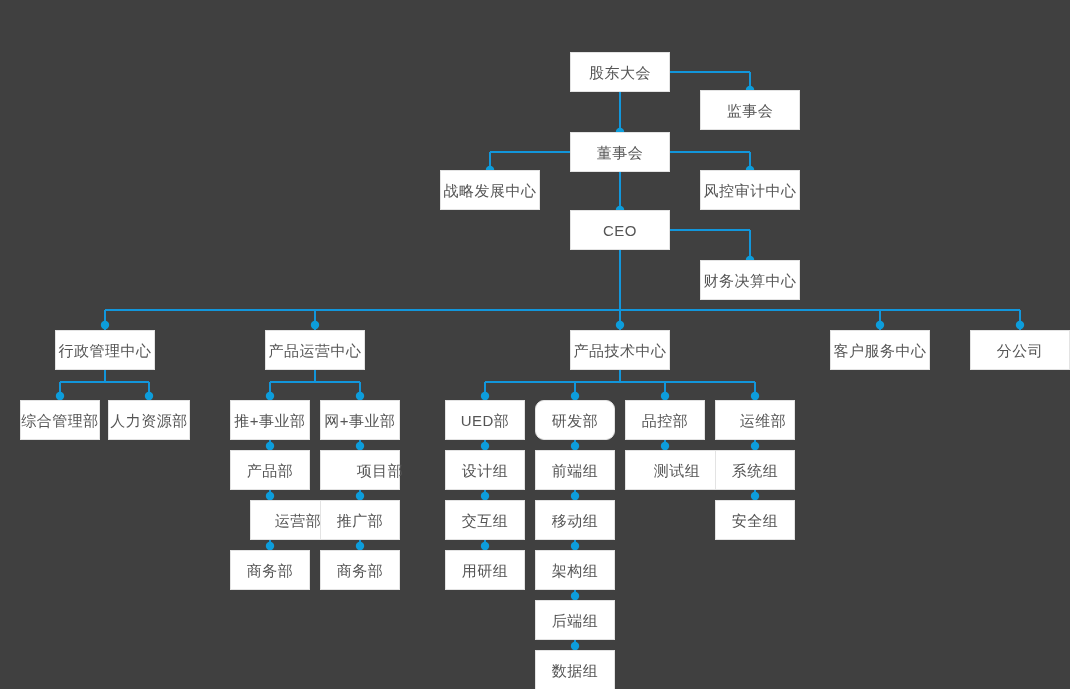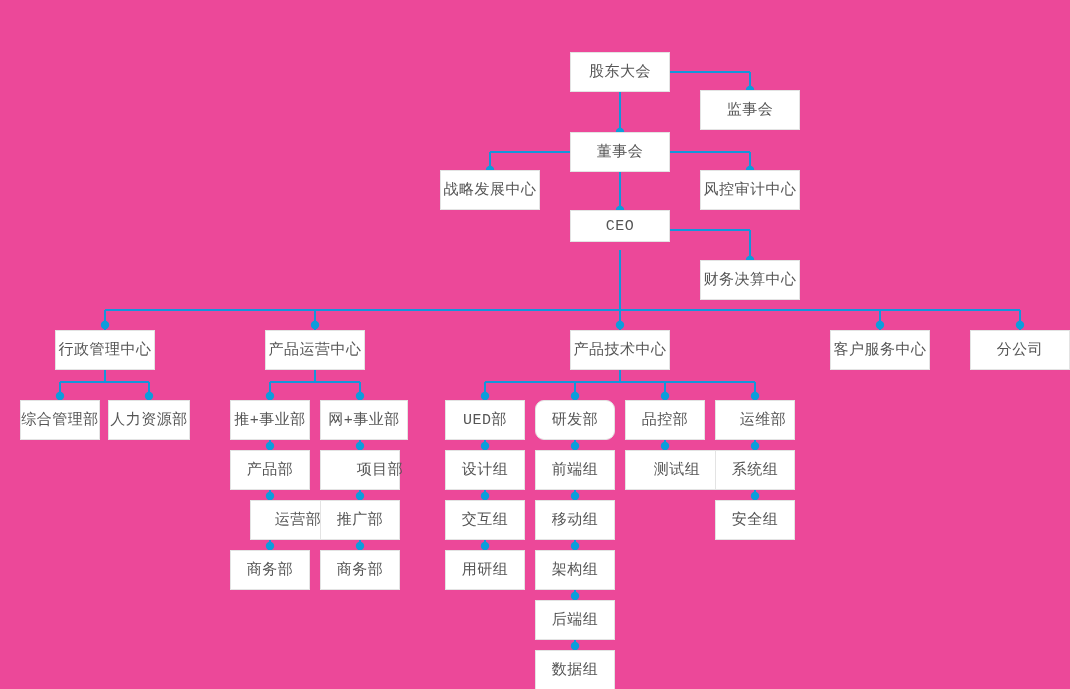--- a/index.html
+++ b/index.html
@@ -7,23 +7,22 @@
     padding: 0;
     background: #ffffff;
   }
   body {
     font-family: "Liberation Sans", "DejaVu Sans", sans-serif;
   }
   #org-chart {
     position: relative;
     width: 1070px;
     height: 689px;
-    background: #ec4899;
+    background: #404040;
     overflow: hidden;
-    font-family: Liberation Mono, monospace;
   }
   #connector-layer {
     position: absolute;
     left: 0;
     top: 0;
     width: 1070px;
     height: 689px;
     pointer-events: none;
   }
   .node {
@@ -129,31 +128,31 @@
       <circle cx="575" cy="546" r="4.2" fill="#0d9ddb"></circle>
       <circle cx="575" cy="596" r="4.2" fill="#0d9ddb"></circle>
       <circle cx="575" cy="646" r="4.2" fill="#0d9ddb"></circle>
     </svg>
   <div id="node-layer">
       <div class="node" style="left: 570px; top: 52px; width: 100px; height: 40px; border-color: rgb(227, 227, 227); background: rgb(255, 255, 255); color: rgb(85, 85, 85);">股东大会</div>
       <div class="node" style="left: 700px; top: 90px; width: 100px; height: 40px; border-color: rgb(227, 227, 227); background: rgb(255, 255, 255); color: rgb(85, 85, 85);">监事会</div>
       <div class="node" style="left: 570px; top: 132px; width: 100px; height: 40px; border-color: rgb(227, 227, 227); background: rgb(255, 255, 255); color: rgb(85, 85, 85);">董事会</div>
       <div class="node" style="left: 440px; top: 170px; width: 100px; height: 40px; border-color: rgb(227, 227, 227); background: rgb(255, 255, 255); color: rgb(85, 85, 85);">战略发展中心</div>
       <div class="node" style="left: 700px; top: 170px; width: 100px; height: 40px; border-color: rgb(227, 227, 227); background: rgb(255, 255, 255); color: rgb(85, 85, 85);">风控审计中心</div>
-      <div class="node" style="left: 570px; top: 210px; width: 100px; height: 32px; border-color: rgb(227, 227, 227); background: rgb(255, 255, 255); color: rgb(85, 85, 85);">CEO</div>
+      <div class="node" style="left: 570px; top: 210px; width: 100px; height: 40px; border-color: rgb(227, 227, 227); background: rgb(255, 255, 255); color: rgb(85, 85, 85);">CEO</div>
       <div class="node" style="left: 700px; top: 260px; width: 100px; height: 40px; border-color: rgb(227, 227, 227); background: rgb(255, 255, 255); color: rgb(85, 85, 85);">财务决算中心</div>
       <div class="node" style="left: 55px; top: 330px; width: 100px; height: 40px; border-color: rgb(227, 227, 227); background: rgb(255, 255, 255); color: rgb(85, 85, 85);">行政管理中心</div>
       <div class="node" style="left: 265px; top: 330px; width: 100px; height: 40px; border-color: rgb(227, 227, 227); background: rgb(255, 255, 255); color: rgb(85, 85, 85);">产品运营中心</div>
       <div class="node" style="left: 570px; top: 330px; width: 100px; height: 40px; border-color: rgb(227, 227, 227); background: rgb(255, 255, 255); color: rgb(85, 85, 85);">产品技术中心</div>
       <div class="node" style="left: 830px; top: 330px; width: 100px; height: 40px; border-color: rgb(227, 227, 227); background: rgb(255, 255, 255); color: rgb(85, 85, 85);">客户服务中心</div>
       <div class="node" style="left: 970px; top: 330px; width: 100px; height: 40px; border-color: rgb(227, 227, 227); background: rgb(255, 255, 255); color: rgb(85, 85, 85);">分公司</div>
       <div class="node" style="left: 20px; top: 400px; width: 80px; height: 40px; border-color: rgb(227, 227, 227); background: rgb(255, 255, 255); color: rgb(85, 85, 85);">综合管理部</div>
       <div class="node" style="left: 108px; top: 400px; width: 82px; height: 40px; border-color: rgb(227, 227, 227); background: rgb(255, 255, 255); color: rgb(85, 85, 85);">人力资源部</div>
       <div class="node" style="left: 230px; top: 400px; width: 80px; height: 40px; border-color: rgb(227, 227, 227); background: rgb(255, 255, 255); color: rgb(85, 85, 85);">推+事业部</div>
-      <div class="node" style="left: 320px; top: 400px; width: 88px; height: 40px; border-color: rgb(227, 227, 227); background: rgb(255, 255, 255); color: rgb(85, 85, 85);">网+事业部</div>
+      <div class="node" style="left: 320px; top: 400px; width: 80px; height: 40px; border-color: rgb(227, 227, 227); background: rgb(255, 255, 255); color: rgb(85, 85, 85);">网+事业部</div>
       <div class="node" style="left: 230px; top: 450px; width: 80px; height: 40px; border-color: rgb(227, 227, 227); background: rgb(255, 255, 255); color: rgb(85, 85, 85);">产品部</div>
       <div class="node" style="left: 320px; top: 450px; width: 80px; height: 40px; border-color: rgb(227, 227, 227); background: rgb(255, 255, 255); color: rgb(85, 85, 85); padding-left: 40px;">项目部</div>
       <div class="node" style="left: 230px; top: 500px; width: 96px; height: 40px; border-color: rgb(227, 227, 227); background: rgb(255, 255, 255); color: rgb(85, 85, 85); margin-left: 20px;">运营部</div>
       <div class="node" style="left: 320px; top: 500px; width: 80px; height: 40px; border-color: rgb(227, 227, 227); background: rgb(255, 255, 255); color: rgb(85, 85, 85);">推广部</div>
       <div class="node" style="left: 230px; top: 550px; width: 80px; height: 40px; border-color: rgb(227, 227, 227); background: rgb(255, 255, 255); color: rgb(85, 85, 85);">商务部</div>
       <div class="node" style="left: 320px; top: 550px; width: 80px; height: 40px; border-color: rgb(227, 227, 227); background: rgb(255, 255, 255); color: rgb(85, 85, 85);">商务部</div>
       <div class="node" style="left: 445px; top: 400px; width: 80px; height: 40px; border-color: rgb(227, 227, 227); background: rgb(255, 255, 255); color: rgb(85, 85, 85);">UED部</div>
       <div class="node" style="left: 535px; top: 400px; width: 80px; height: 40px; border-color: rgb(227, 227, 227); background: rgb(255, 255, 255); color: rgb(85, 85, 85); border-radius: 9px;">研发部</div>
       <div class="node" style="left: 625px; top: 400px; width: 80px; height: 40px; border-color: rgb(227, 227, 227); background: rgb(255, 255, 255); color: rgb(85, 85, 85);">品控部</div>
       <div class="node" style="left: 715px; top: 400px; width: 80px; height: 40px; border-color: rgb(227, 227, 227); background: rgb(255, 255, 255); color: rgb(85, 85, 85); padding-left: 16px;">运维部</div>

